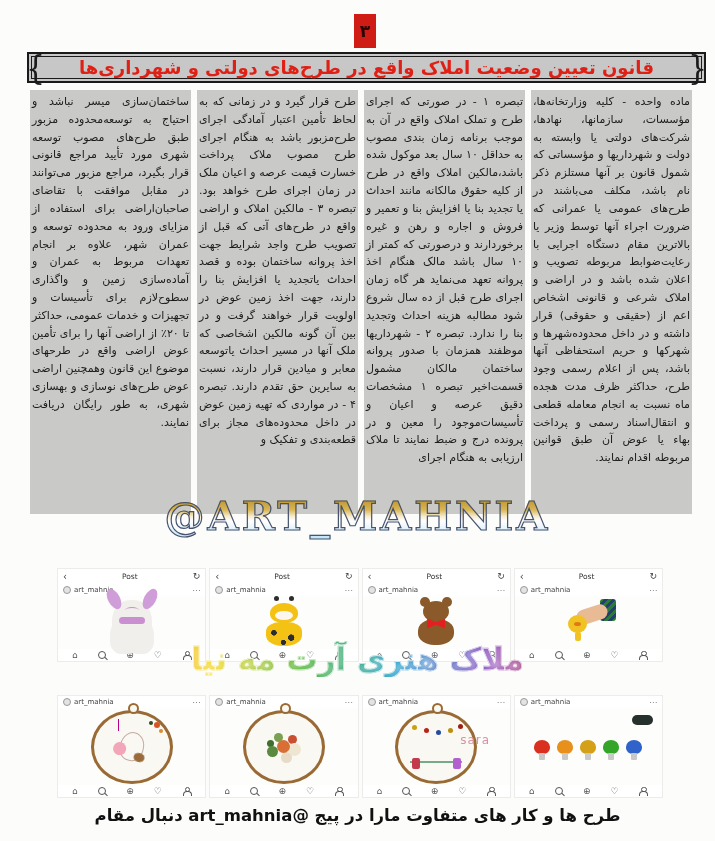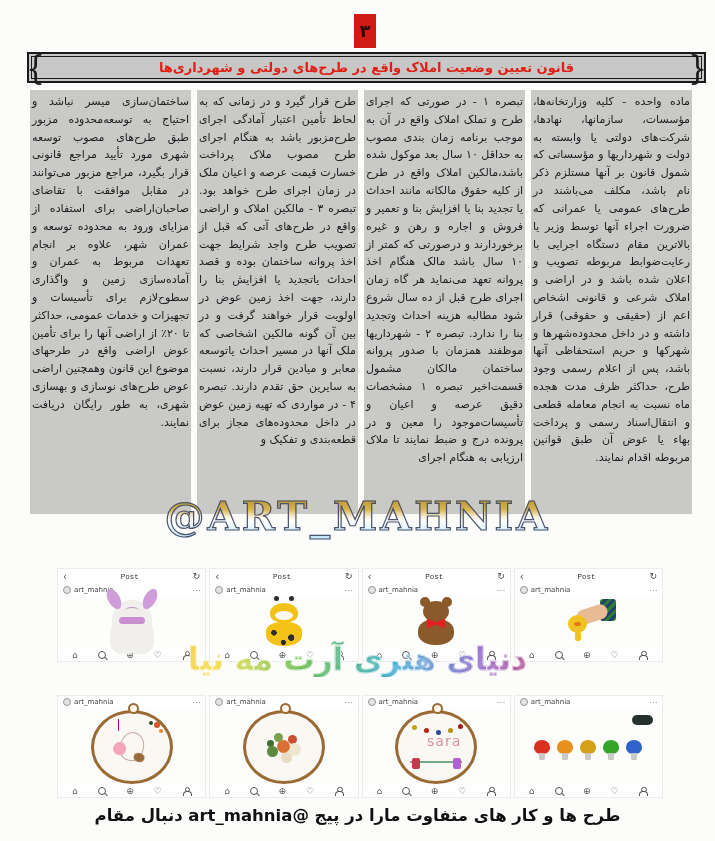--- a/index.html
+++ b/index.html
@@ -10,41 +10,41 @@
   .page-num{position:absolute;top:14px;left:354px;width:22px;height:34px;background:#cf1d15;
     color:#2b0404;font-weight:bold;font-size:17px;display:flex;align-items:center;justify-content:center;}
 
   
   .title-bar{position:absolute;top:52px;left:27px;width:679px;height:31px;background:#c7c7c7;
     border:2px solid #1a1a1a;box-sizing:border-box;display:flex;align-items:center;justify-content:center;}
   .title-inner{position:absolute;inset:2px;border:1px solid #1a1a1a;display:flex;align-items:center;justify-content:center;}
   .title-bar::before,.title-bar::after{color:#1a1a1a;font-size:30px;line-height:0;position:absolute;top:50%;transform:translateY(-50%) scaleY(1.1);font-family:"DejaVu Serif",serif;}
   .title-bar::before{content:"{";left:-3px;}
   .title-bar::after{content:"}";right:-3px;}
-  .title-text{color:#e02015;font-weight:bold;font-size:13px;direction:rtl;}
+  .title-text{color:#e02015;font-weight:bold;font-size:18px;direction:rtl;}
 
   
   .article{position:absolute;top:90px;left:30px;width:662px;height:424px;display:flex;direction:rtl;gap:6px;overflow:hidden;}
   .col{flex:1;background:#c9c9c7;color:#1c1c1c;font-size:11px;line-height:1.62;text-align:justify;
     direction:rtl;padding:3px 2px;box-sizing:border-box;overflow:hidden;}
 
   
   .banner{position:absolute;top:492px;left:0;width:100%;text-align:center;
     font-family:"DejaVu Serif",serif;font-weight:bold;font-size:40px;letter-spacing:3px;
     background:linear-gradient(180deg,#a87e18 0%,#d9b654 38%,#f6ecd2 52%,#ffffff 62%,#bfe3f7 100%);
     -webkit-background-clip:text;background-clip:text;color:transparent;
     -webkit-text-stroke:1.2px #47536f;}
 
   
   .ig-row{position:absolute;left:57px;width:606px;display:flex;gap:3px;}
   .row-top{top:568px;height:94px;}
   .row-bottom{top:695px;height:103px;}
   .ig-cell{flex:1;background:#fff;border:1px solid #ececea;box-sizing:border-box;display:flex;flex-direction:column;overflow:hidden;}
   .ig-head{display:flex;align-items:center;justify-content:space-between;padding:1px 5px;height:13px;color:#444;}
-  .ig-head .t{font-size:7.5px;color:#333;font-family:Liberation Mono, monospace;}
+  .ig-head .t{font-size:7.5px;color:#333;}
   .ig-back{font-size:10px;line-height:1;}
   .ig-refresh{font-size:9px;line-height:1;}
   .profile-row{display:flex;align-items:center;gap:3px;padding:0 5px;height:12px;}
   .avatar{width:8px;height:8px;border-radius:50%;background:#e3e3e3;border:1px solid #999;box-sizing:border-box;flex:none;}
   .uname{font-size:7px;color:#444;flex:1;text-align:left;}
   .more{font-size:8px;color:#777;}
   .ig-img{flex:1;background:#fdfdfc;position:relative;display:flex;align-items:center;justify-content:center;}
   .navbar{display:flex;align-items:center;justify-content:space-around;height:12px;color:#555;font-size:9px;line-height:1;padding:0 4px;}
 
   
@@ -102,21 +102,21 @@
   .hoop::before{content:"";position:absolute;top:-10px;left:50%;margin-left:-4px;width:7px;height:7px;border:2px solid #9a6a34;border-radius:50%;background:#faf8f3;}
   .h-rabbit{width:22px;height:27px;border:1.5px solid #c5a9a0;border-radius:55% 55% 48% 48%;transform:rotate(14deg);position:relative;}
   .h-rabbit::before{content:"";position:absolute;bottom:2px;left:-7px;width:13px;height:13px;background:#f2a6b8;border-radius:50%;}
   .h-rabbit::after{content:"";position:absolute;bottom:0;right:-4px;width:11px;height:9px;background:#9a6a3a;border-radius:50%;filter:blur(.6px);}
   .h-flower-tr{position:absolute;top:9px;right:10px;width:6px;height:6px;background:#d85426;border-radius:50%;box-shadow:-6px -2px 0 -1px #2d4a20,4px 6px 0 -1px #e08a30;}
   .h-stalk{position:absolute;top:6px;left:24px;width:1.5px;height:12px;background:#b08;}
   .flowers{width:13px;height:13px;border-radius:50%;background:#d96f35;
     box-shadow:11px 3px 0 #efe6d2,-11px 5px 0 -1px #5a8a40,3px 11px 0 -1px #e7dbc5,-5px -9px 0 -2px #7aa050,9px -7px 0 -2px #c85030,-13px -3px 0 -3px #3f6e2e;}
   .h-sara-dots{position:absolute;top:12px;left:14px;width:5px;height:5px;border-radius:50%;background:#c9a012;
     box-shadow:12px 3px 0 #b82418,24px 5px 0 #284a9c,36px 3px 0 #b89010,46px -1px 0 #9c2014;}
-  .h-sara-text{position:absolute;top:20px;left:8px;width:100%;text-align:center;color:#d892a2;font-size:14px;letter-spacing:1px;}
+  .h-sara-text{position:absolute;top:20px;left:16px;width:100%;text-align:right;color:#d892a2;font-size:12px;letter-spacing:1px;}
   .h-fig{position:absolute;bottom:12px;width:8px;height:11px;border-radius:2px;}
   .h-fig.f1{left:14px;background:#c23a4c;}
   .h-fig.f2{right:13px;background:#b35fd0;}
   .h-line{position:absolute;bottom:18px;left:12px;right:12px;height:1.2px;background:#7a8;}
 
   .puppets{display:flex;gap:7px;align-items:flex-end;}
   .puppet{width:16px;height:14px;border-radius:50% 50% 42% 42%;position:relative;}
   .puppet::after{content:"";position:absolute;bottom:-6px;left:5px;width:6px;height:7px;background:#c9c9c9;border-radius:1px;}
   .p1{background:#d93020;} .p2{background:#e8901c;} .p3{background:#d4a017;} .p4{background:#35a52a;} .p5{background:#2f63c9;}
   .dark-pill{position:absolute;top:7px;right:9px;width:21px;height:10px;background:#26302c;border-radius:6px;}
@@ -255,21 +255,21 @@
       <div class="navbar">
         <span>⌂</span>
         <span class="ico-search"></span>
         <span>⊕</span>
         <span>♡</span>
         <span class="ico-user"></span>
       </div>
     </div>
   </div>
 
-  <div class="rainbow">دنیای هنری آرت مه نیا</div>
+  <div class="rainbow">ملاک هنری آرت مه نیا</div>
 
   <div class="ig-row row-bottom">
 
     <div class="ig-cell">
       <div class="profile-row">
         <span class="avatar"></span>
         <span class="uname">art_mahnia</span>
         <span class="more">⋯</span>
       </div>
       <div class="ig-img">

